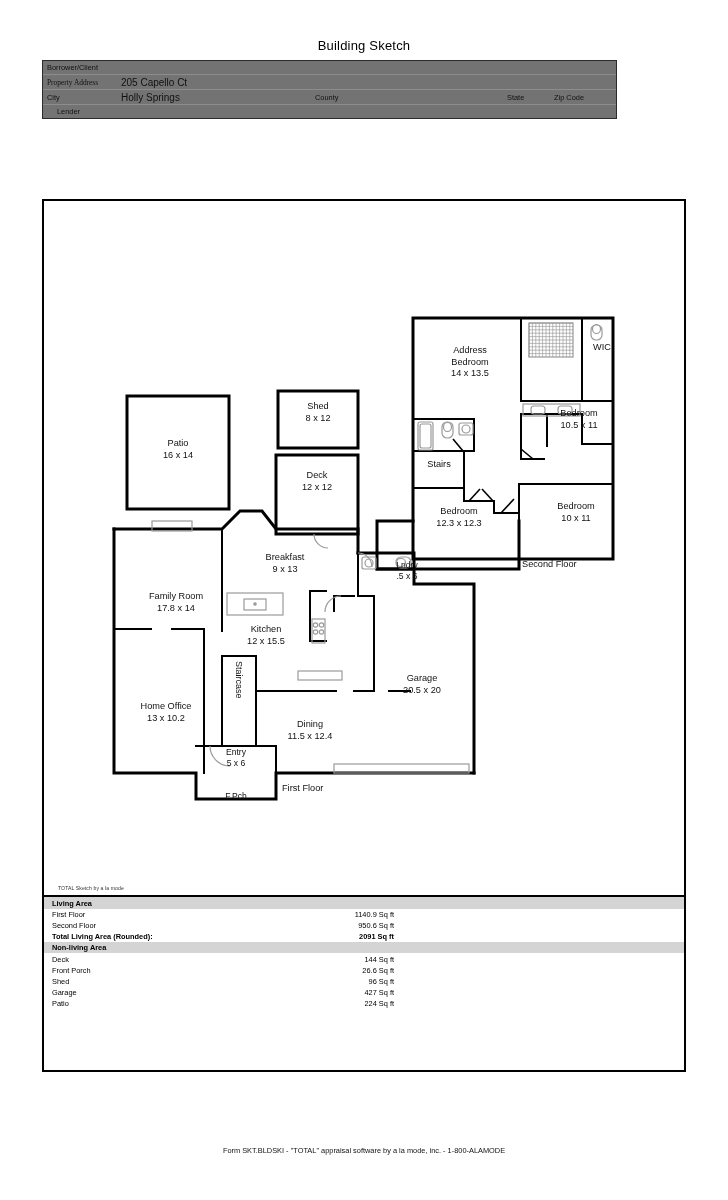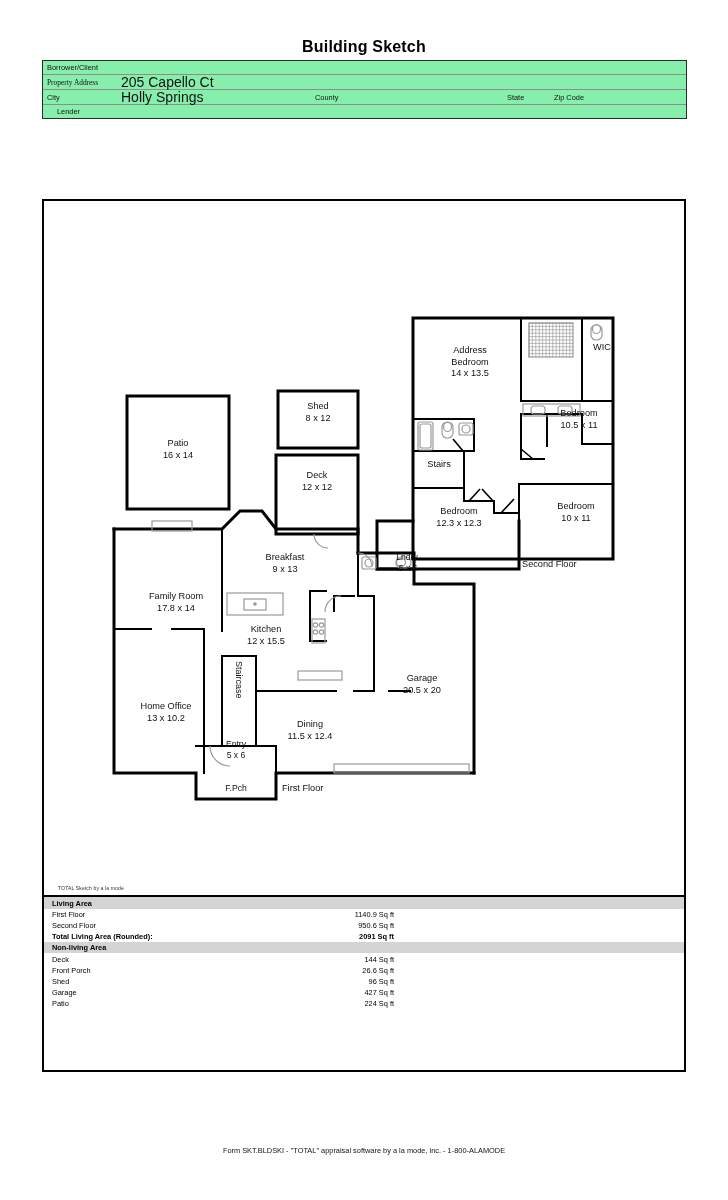--- a/index.html
+++ b/index.html
@@ -6,60 +6,60 @@
   body{
     width:728px;height:1200px;background:#ffffff;
     font-family:"Liberation Sans", sans-serif;
     color:#000;position:relative;overflow:hidden;
   }
   .page{position:absolute;inset:0;}
 
   
   .doc-title{
     position:absolute;left:0;top:38px;width:728px;text-align:center;
-    font-size:16px;font-weight:bold;letter-spacing:.2px;
+    font-size:13px;font-weight:normal;letter-spacing:.2px;
   }
 
   
   .hdr{
-    position:absolute;left:42px;top:60px;width:645px;
+    position:absolute;left:42px;top:60px;width:575px;
     border:1px solid #2b2b2b;box-sizing:border-box;
-    background:#86efac;
+    background:#737373;
   }
   .hdr-row{
     position:relative;height:13.5px;border-bottom:1px solid #8d8d8d;
     box-sizing:border-box;
   }
   .hdr-row:last-child{border-bottom:none;}
   .hdr-row.tall{height:15px;}
   .hl{
     position:absolute;top:50%;transform:translateY(-50%);
     font-size:7.4px;color:#111;white-space:nowrap;
   }
   .hv{
     position:absolute;top:50%;transform:translateY(-50%);
-    font-size:14px;color:#111;white-space:nowrap;
+    font-size:10px;color:#111;white-space:nowrap;
   }
 
   
   .frame{
     position:absolute;left:42px;top:199px;width:644px;height:873px;
     border:2px solid #000;box-sizing:border-box;background:#fff;
   }
 
   
   .plan{position:absolute;left:0;top:0;width:640px;height:869px;}
   .plan svg{display:block;}
 
   
   .rlabel{
     position:absolute;text-align:center;font-size:9.2px;line-height:11.5px;
     color:#111;white-space:nowrap;
   }
-  .rlabel.sm{font-size:8.6px;line-height:10.5px;}
+  .rlabel.sm{font-size:8.6px;line-height:10.5px;margin-top:8px;}
   .vertical{
     position:absolute;font-size:9px;color:#111;white-space:nowrap;
     transform:rotate(90deg);transform-origin:left top;
   }
 
   
   .sketch-credit{
     position:absolute;left:14px;top:684px;font-size:5.1px;color:#333;
     letter-spacing:.1px;
   }

